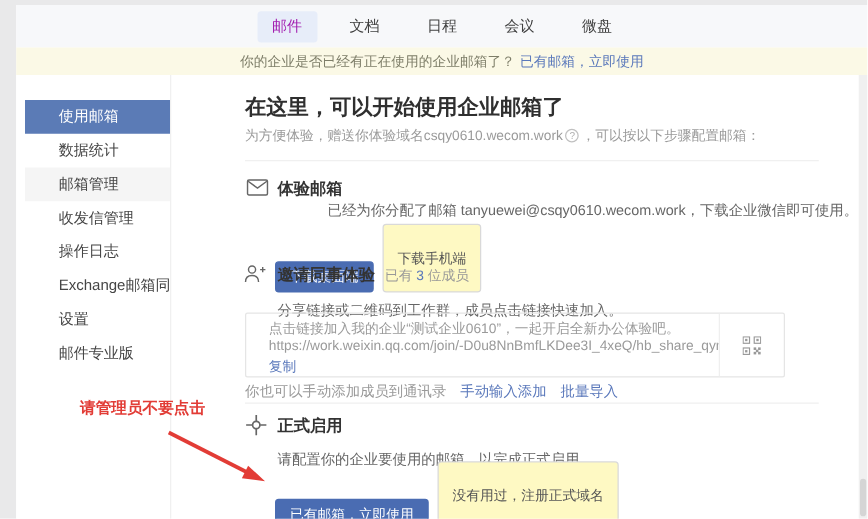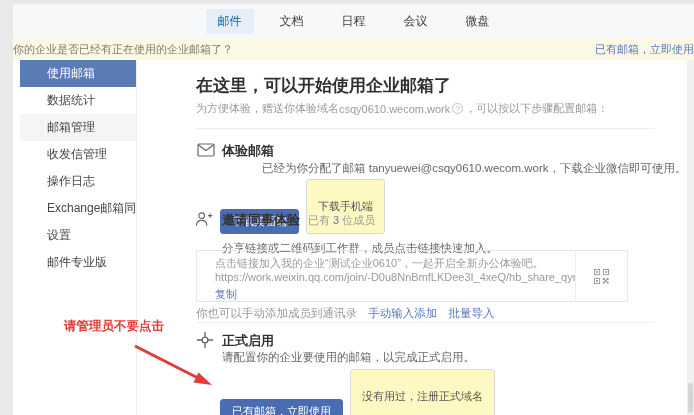--- a/index.html
+++ b/index.html
@@ -5,28 +5,28 @@
   * { margin:0; padding:0; box-sizing:border-box; }
   body { font-family:"Liberation Sans", sans-serif; background:#fff; }
   .screen { position:relative; width:694px; height:415px; background:#fff; overflow:hidden; }
 
   .edge-left { position:absolute; left:0; top:0; width:13px; height:415px; background:#e9e9ea; }
   .edge-top  { position:absolute; left:0; top:0; width:694px; height:4px; background:#e9e9ea; }
 
   .header { position:absolute; left:13px; top:4px; width:681px; height:34px; background:#f7f8fa;
             display:flex; align-items:center; justify-content:center; gap:14px; }
   .nav-item { font-size:12px; color:#3f3f3f; padding:4px 12px; border-radius:3px; cursor:pointer; }
-  .nav-item.active { background:#e7edf9; color:#0369a1; }
+  .nav-item.active { background:#e7edf9; color:#a21caf; }
 
   .banner { position:absolute; left:13px; top:38px; width:681px; height:22px; background:#fbf9e6;
-            display:flex; align-items:center; justify-content:space-between; font-size:11px; color:#7d7d68; }
+            display:flex; align-items:center; justify-content:center; font-size:11px; color:#7d7d68; }
   .banner .link { color:#5a78bb; margin-left:4px; cursor:pointer; }
 
   .sidebar { position:absolute; left:13px; top:60px; width:124px; height:355px; background:#fff;
-             border-right:1px solid #f0f0f0; padding-top:0; }
+             border-right:1px solid #f0f0f0; padding-top:20px; }
   .side-item { width:116px; margin-left:7px; height:27px; line-height:27px; padding-left:27px;
                font-size:12px; color:#454545; cursor:pointer; white-space:nowrap; overflow:hidden; }
   .side-item.active { background:#5b7bb6; color:#fff; }
   .side-item.alt { background:#f5f5f5; }
 
   .page-title { position:absolute; left:196px; top:74px; font-size:17px; color:#2f2f2f; font-weight:700; }
   .page-subtitle { position:absolute; left:196px; top:101px; font-size:11px; color:#9a9a9a; display:flex; align-items:center; }
   .info-badge { display:inline-block; width:11px; height:11px; line-height:10px; text-align:center;
                 border:1px solid #c0c0c0; border-radius:50%; color:#b0b0b0; font-size:8px; margin:0 2px; }
 
@@ -152,21 +152,21 @@
     <span class="link">批量导入</span>
   </div>
 
   <div class="divider" style="top:322px;"></div>
 
   <svg class="sec-icon" style="left:196px; top:331px;" viewBox="0 0 16 16">
     <circle cx="8" cy="8" r="2.6" fill="none" stroke="#666" stroke-width="1.2"></circle>
     <path d="M8 0.8 V5.2 M8 10.8 V15.2 M0.8 8 H5.2 M10.8 8 H15.2" stroke="#666" stroke-width="1.2"></path>
   </svg>
   <div class="sec-title" style="left:222px; top:332px;">正式启用</div>
-  <div class="sec-desc" style="left:222px; top:350px;">请配置你的企业要使用的邮箱，以完成正式启用。</div>
+  <div class="sec-desc" style="left:222px; top:360px;">请配置你的企业要使用的邮箱，以完成正式启用。</div>
   <div class="btn-row" style="left:220px; top:369px;">
     <button class="btn primary">已有邮箱，立即使用</button>
     <button class="btn ghost">没有用过，注册正式域名</button>
   </div>
 
   <div class="annotation">请管理员不要点击</div>
   <svg class="arrow-svg" width="92" height="52" viewBox="0 0 92 52">
     <line x1="5" y1="4" x2="68" y2="36" stroke="#e23c36" stroke-width="3"></line>
     <polygon points="82,43 63.5,40.5 68.5,30.5" fill="#e23c36"></polygon>
   </svg>

